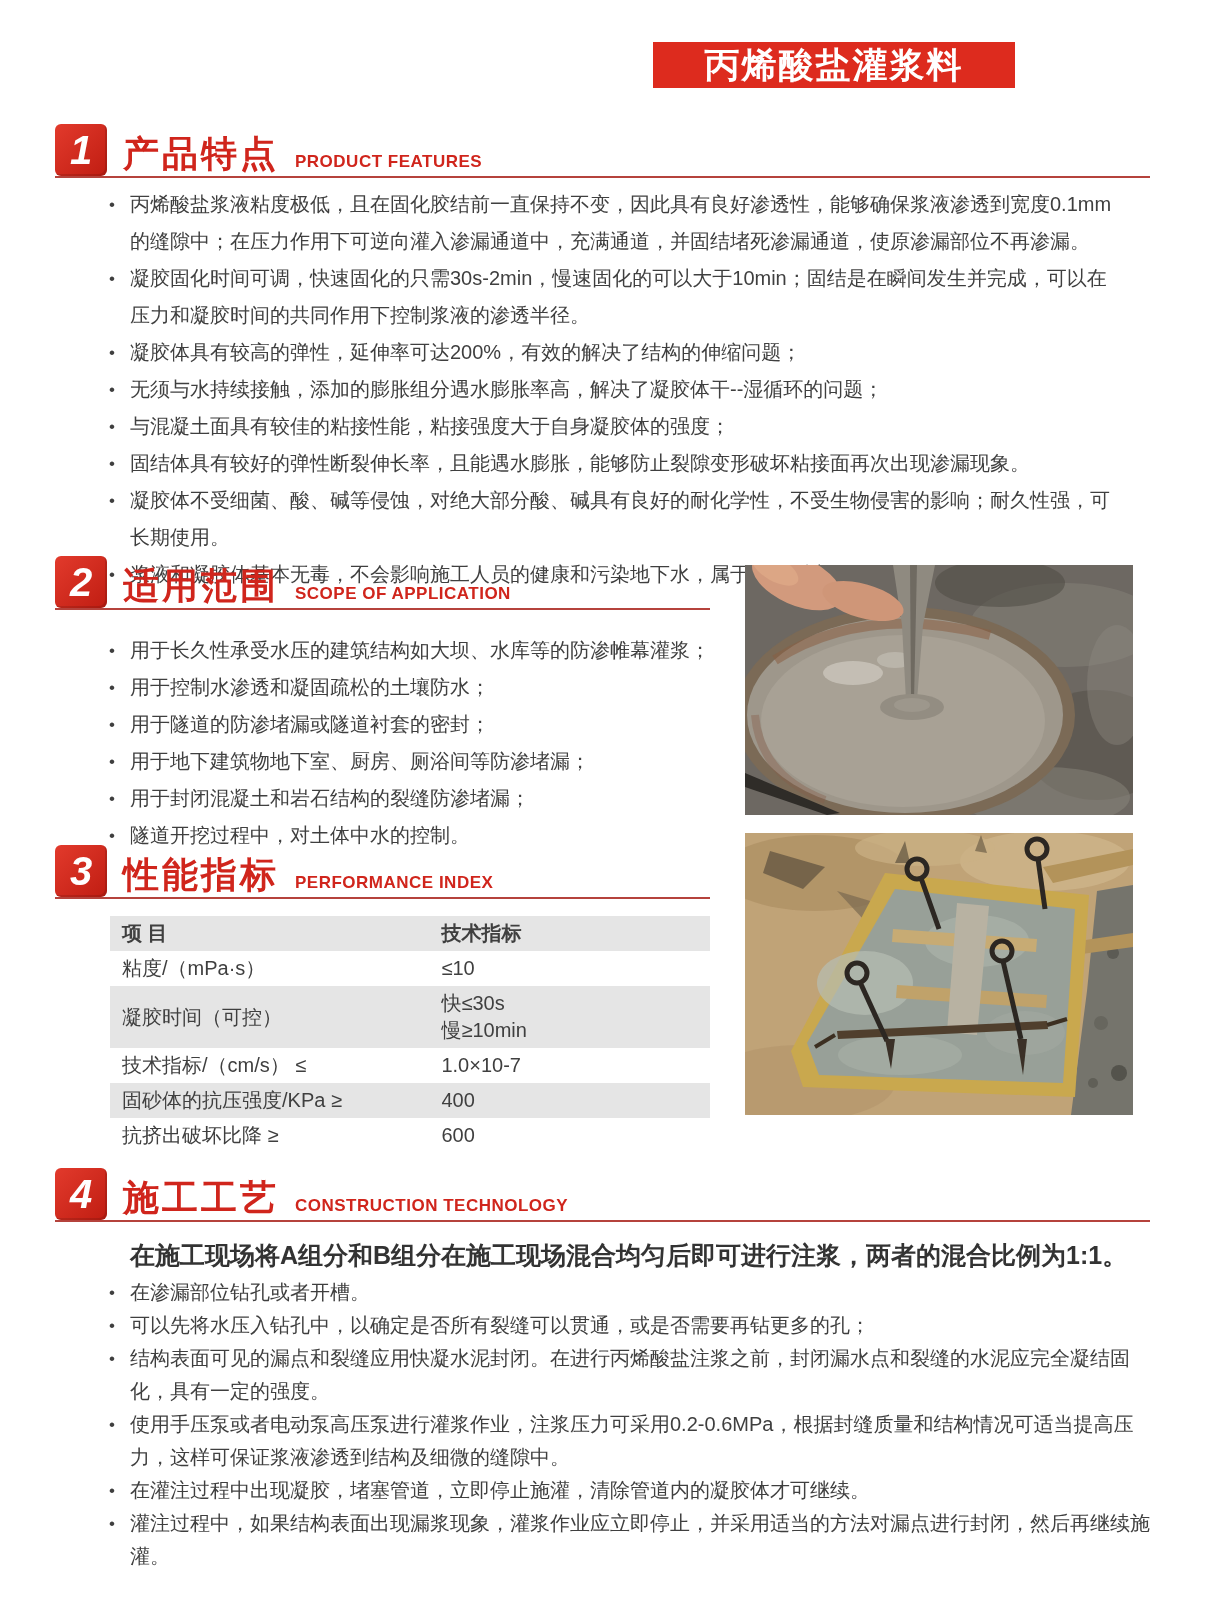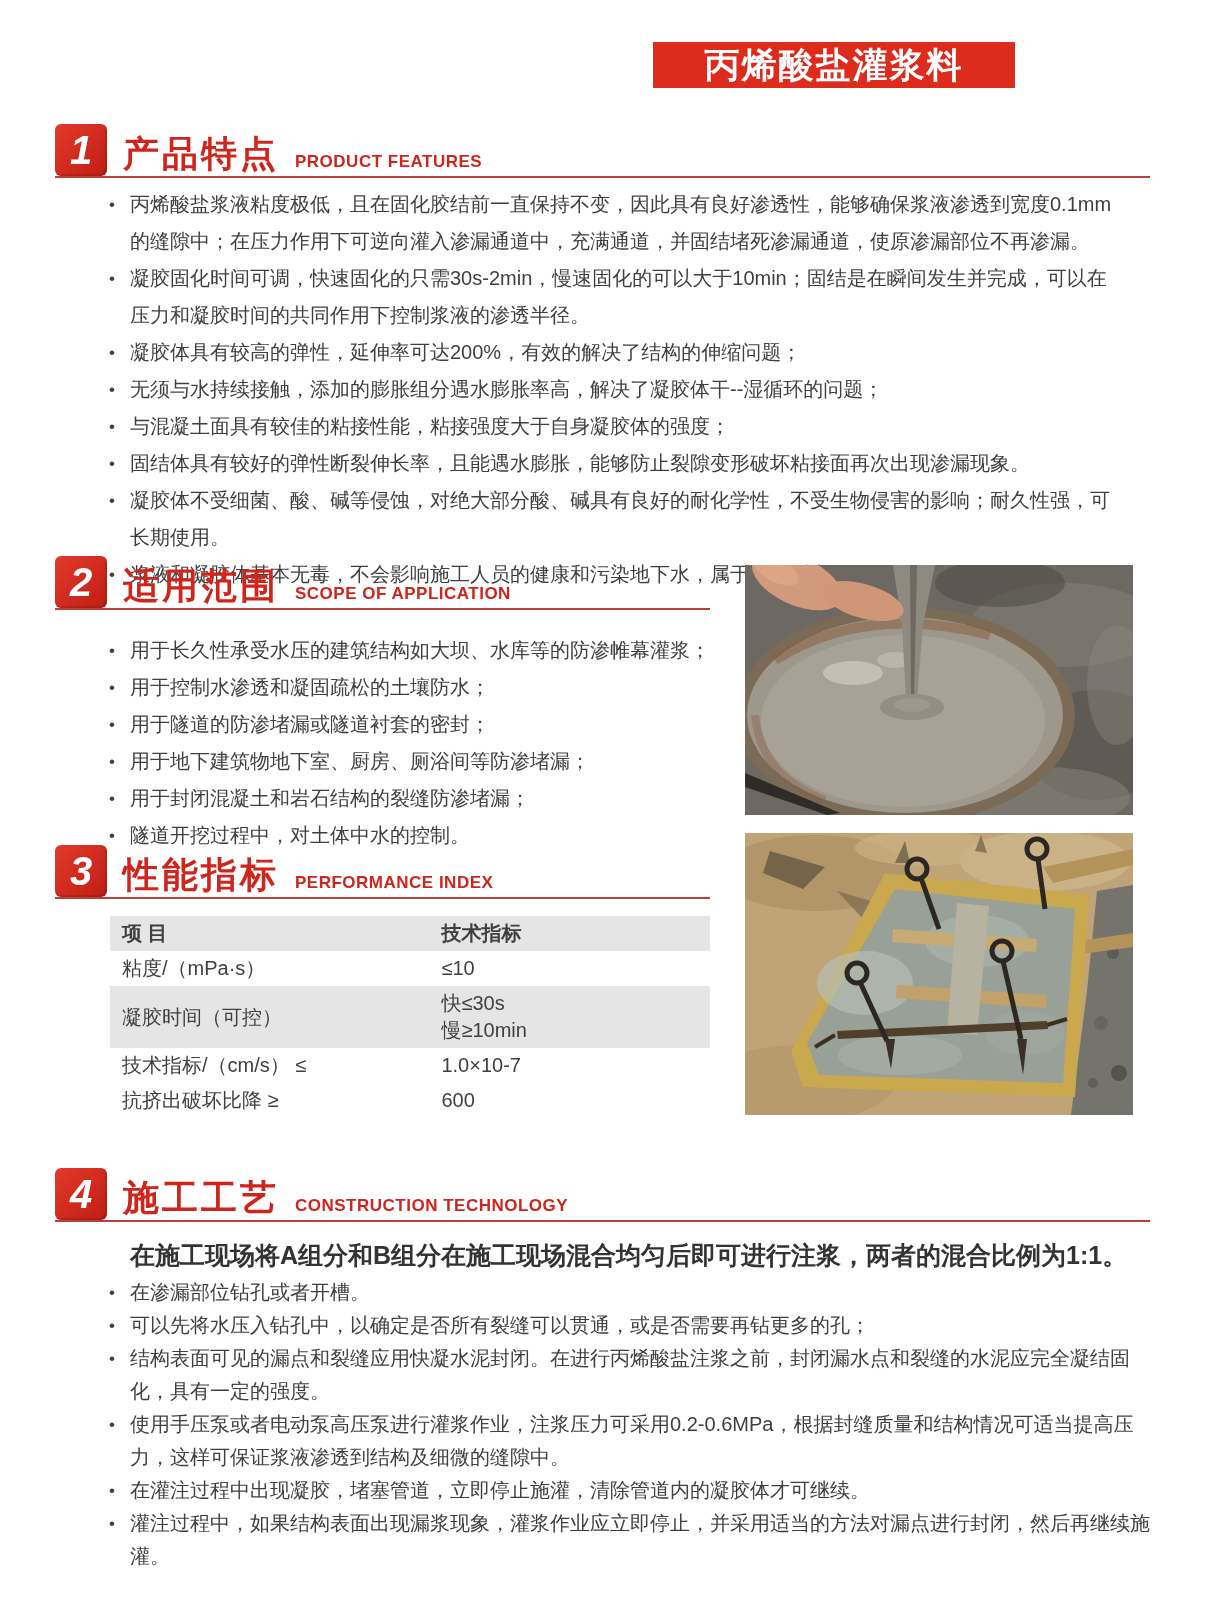--- a/index.html
+++ b/index.html
@@ -163,20 +163,24 @@
       <td>凝胶时间（可控）</td>
       <td>
         <span class="val-line">快≤30s</span>
         <span class="val-line">慢≥10min</span>
       </td>
     </tr>
     <tr>
       <td>技术指标/（cm/s）  ≤</td>
       <td>1.0×10-7</td>
     </tr>
+    <tr class="g">
+      <td>固砂体的抗压强度/KPa ≥</td>
+      <td>400</td>
+    </tr>
     <tr>
       <td>抗挤出破坏比降 ≥</td>
       <td>600</td>
     </tr>
   </tbody>
     </table>
 
   <svg class="photo" style="left:745px; top:833px;" width="388" height="282" viewBox="0 0 388 282" role="img">
     <rect width="388" height="282" fill="#c0a377"></rect>
     <ellipse cx="70" cy="40" rx="95" ry="38" fill="#ac8f63" opacity=".7"></ellipse>

